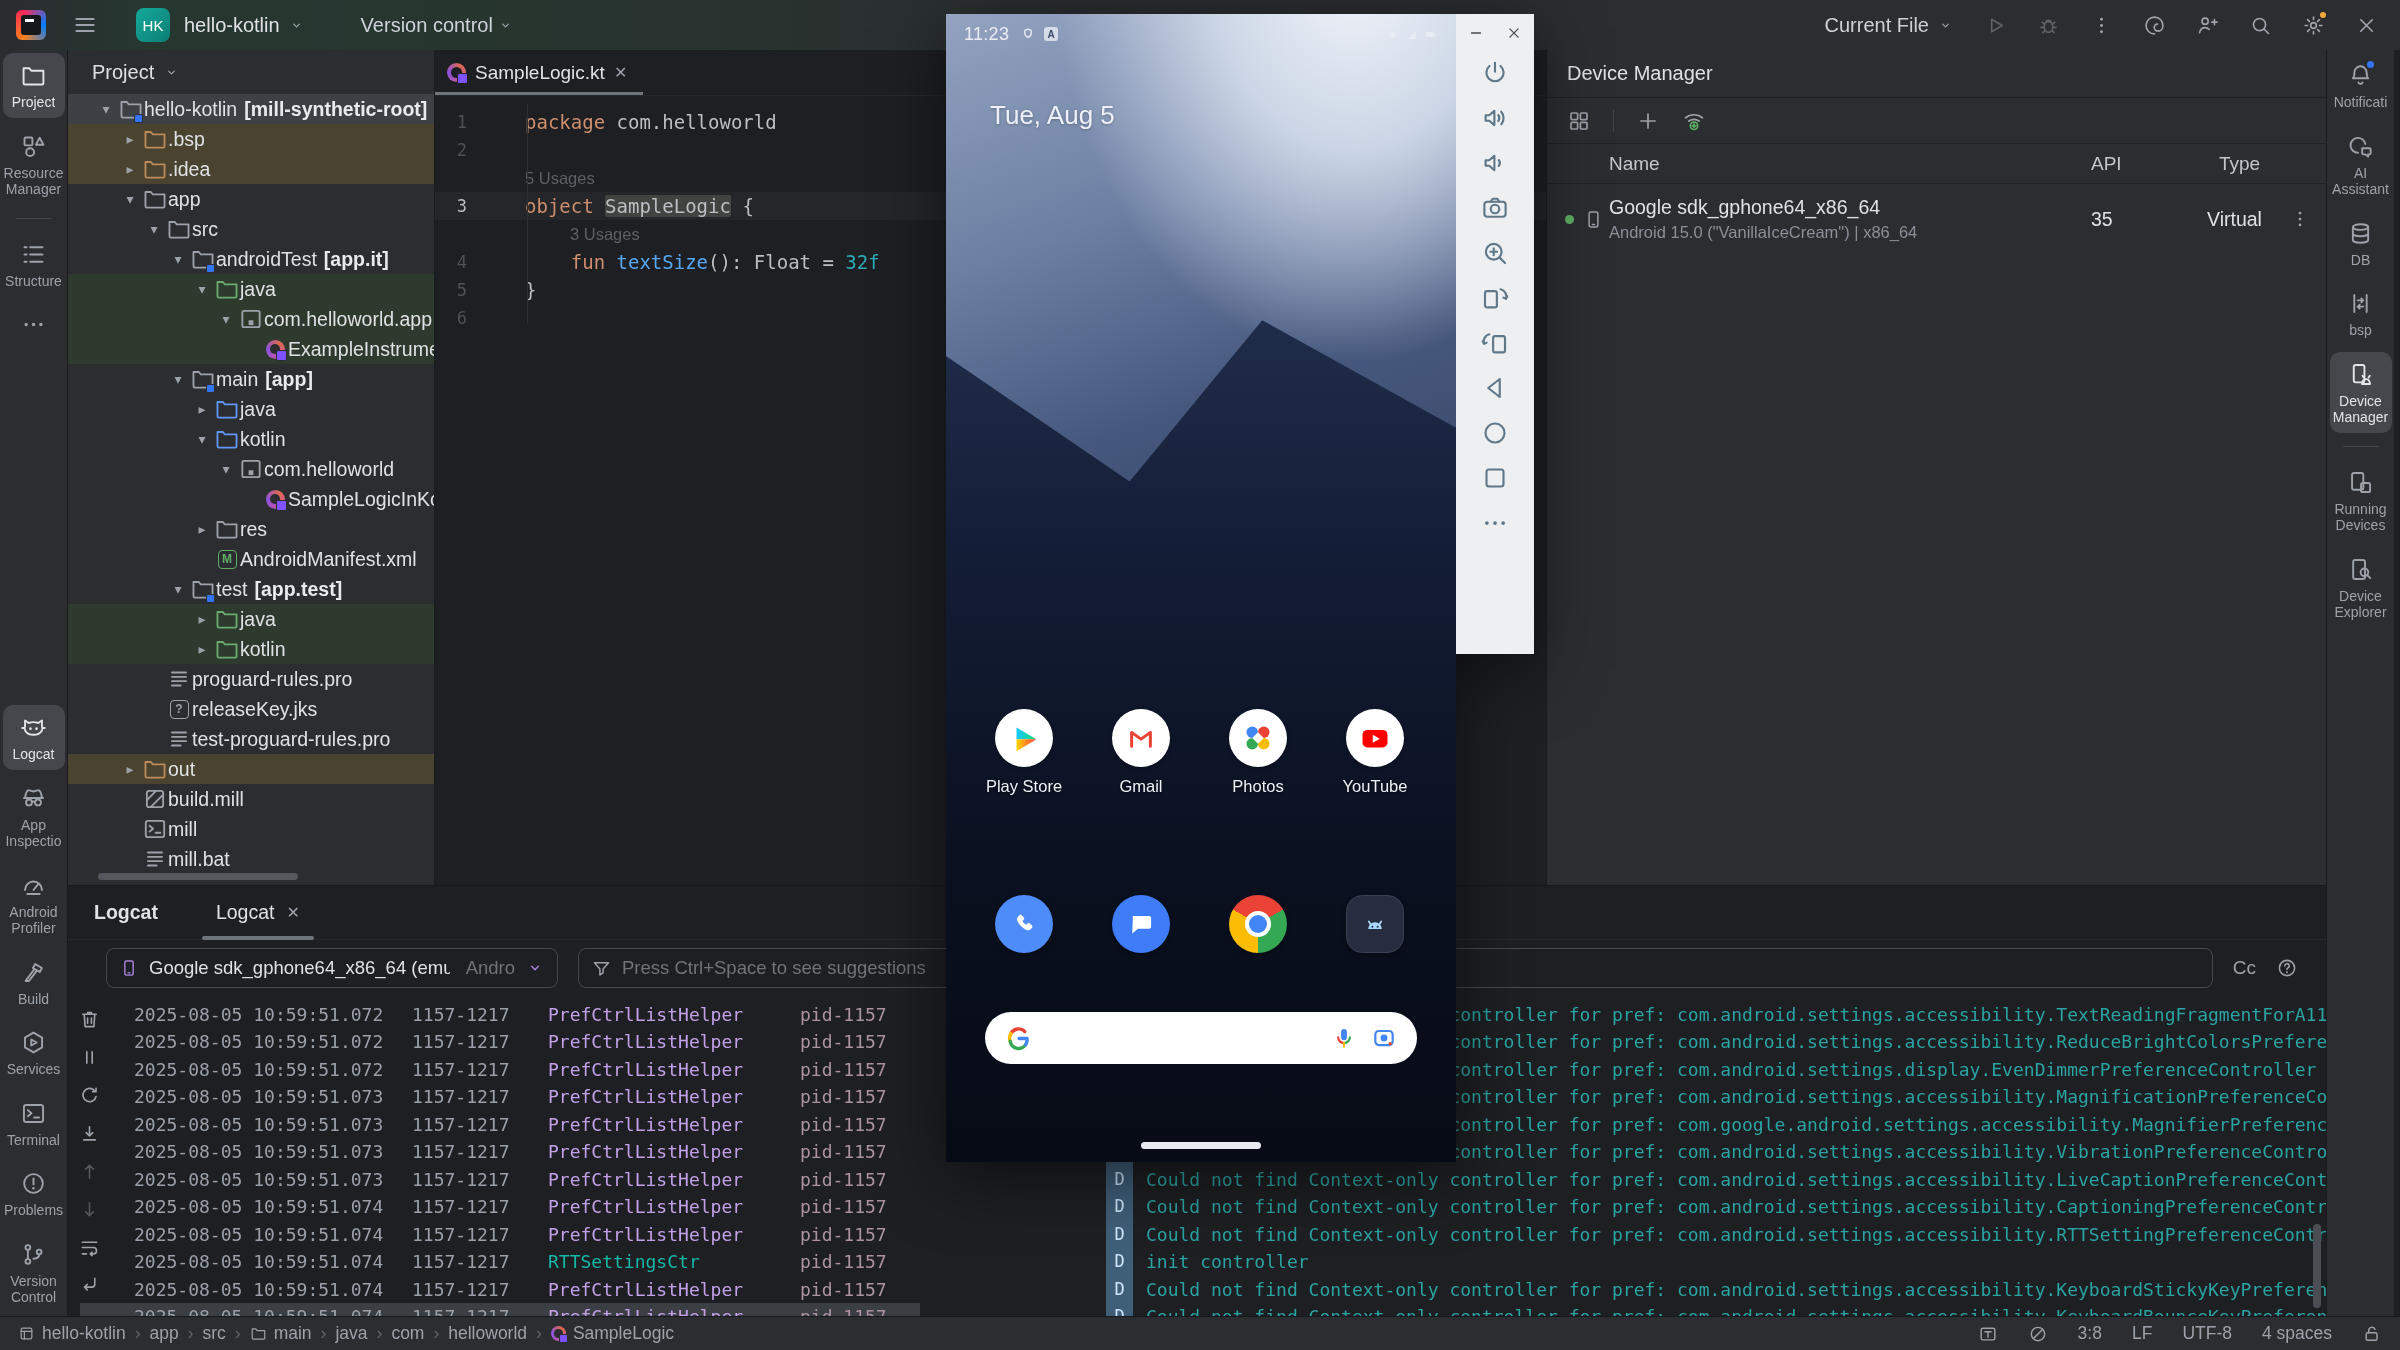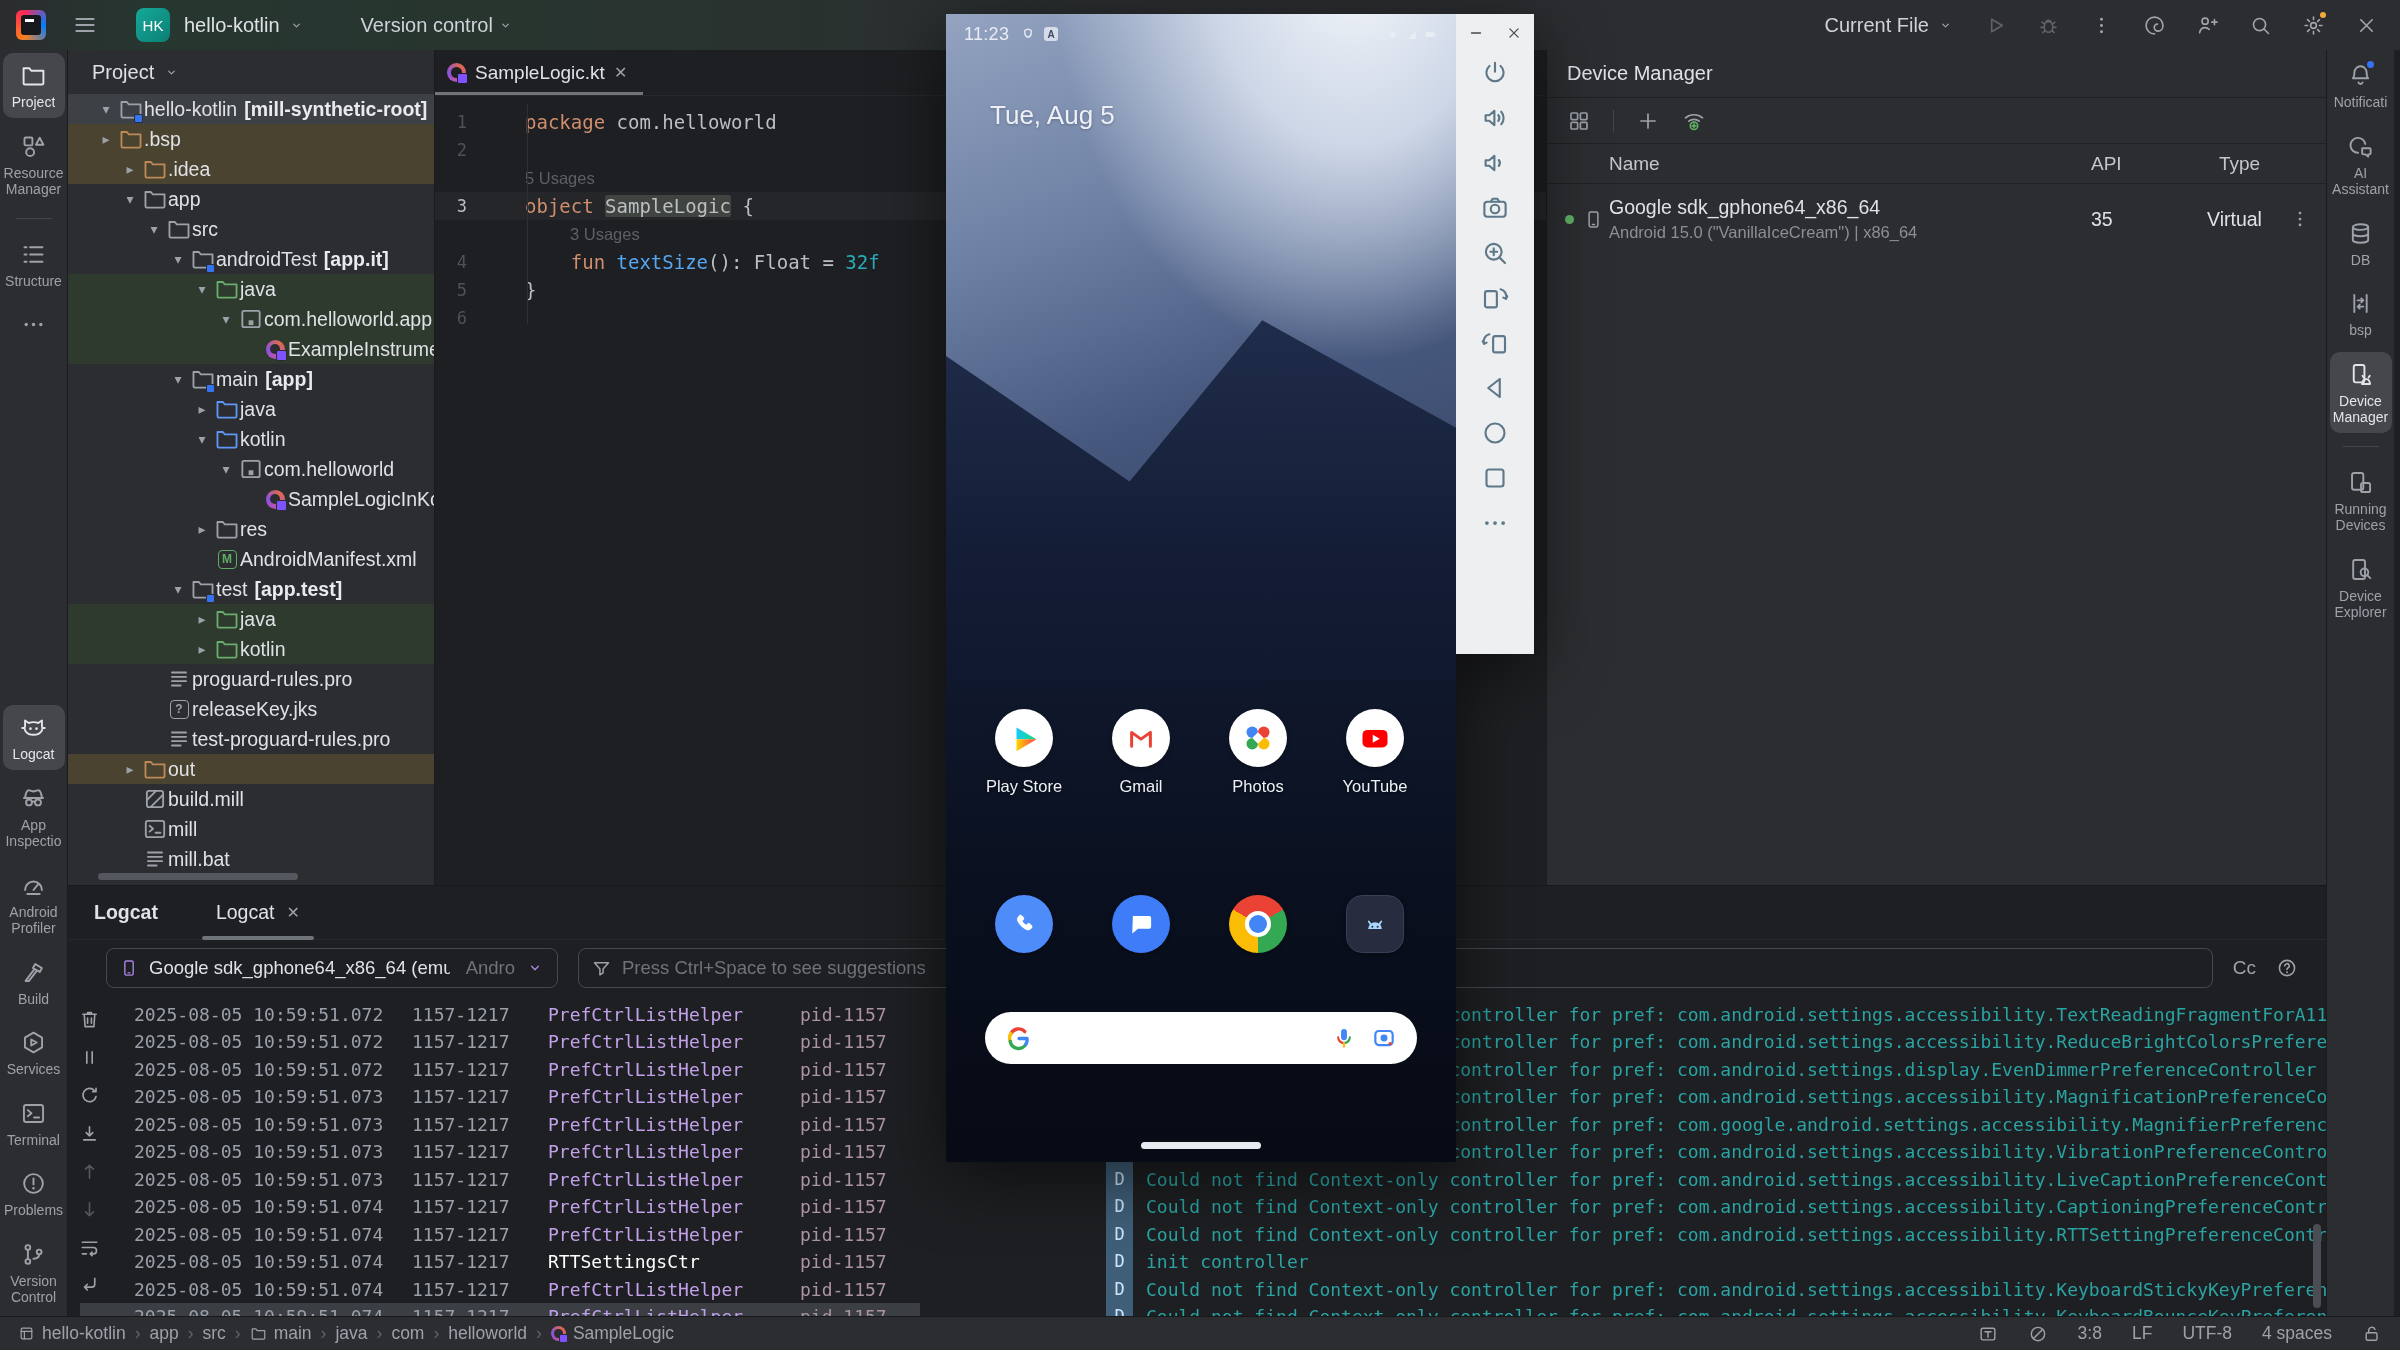--- a/index.html
+++ b/index.html
@@ -123,21 +123,21 @@
   .lc-gutter{position:absolute;left:10px;top:118px;display:flex;flex-direction:column;gap:8px;color:#9da2aa}
   .lc-gutter .icon{--is:23px;cursor:pointer;height:30px}
   .lc-gutter .dim{color:#54575d}
   .lrows{position:absolute;left:0;top:114px;right:0;font-family:"DejaVu Sans Mono",monospace;font-size:18px}
   .lr{position:relative;height:27.5px}
   .lr span{position:absolute;top:50%;transform:translateY(-50%);white-space:pre}
   .lr.sel::before{content:"";position:absolute;left:12px;width:840px;top:0;bottom:0;background:#3b3e43}
   .lts{left:66px;color:#9aa0aa}
   .lpid{left:344px;color:#9aa0aa}
   .ltag{left:480px;color:#c3a1ea}
-  .ltag.blue{color:#ffffff}
+  .ltag.blue{color:#14b8a6}
   .lpkg{left:732px;color:#ab93a3}
   .llv{left:1038px;width:27px;height:27.5px;top:0 !important;transform:none !important;background:#3f5e78;color:#cde6fa;display:flex;align-items:center;justify-content:center;font-size:17px}
   .lmsg{left:1078px;color:#2aa3a3}
   .vthumb{position:absolute;right:5px;bottom:8px;width:8px;height:84px;border-radius:4px;background:#4a4d53}
 
   
   .sb{position:absolute;left:0;top:1316px;width:2400px;height:34px;background:#2b2d30;border-top:1px solid #17181b;display:flex;align-items:center;padding:0 18px;font-size:17.5px;color:#9da2aa}
   .crumbs{display:flex;align-items:center;gap:9px}
   .crumb{display:flex;align-items:center;gap:7px;cursor:pointer}
   .csep{color:#60646a}
@@ -435,21 +435,21 @@
      <span class="tico c-folder">
             <svg class="ic" viewBox="0 0 24 24">
               <path d="M3.2 5.5h5l1.8 2.3h10.8v11a1.2 1.2 0 0 1-1.2 1.2H4.4a1.2 1.2 0 0 1-1.2-1.2z"></path>
             </svg>
             <span class="badge"></span>
           </span>
      <span class="tlabel">hello-kotlin</span>
      <span class="tsuffix">[mill-synthetic-root]</span>
 
    </div>
-        <div class="trow ex" style="padding-left:26px">
+        <div class="trow ex" style="padding-left:50px">
      <span class="tw closed"></span>
      <span class="tico c-folder-ex">
             <svg class="ic" viewBox="0 0 24 24">
               <path d="M3.2 5.5h5l1.8 2.3h10.8v11a1.2 1.2 0 0 1-1.2 1.2H4.4a1.2 1.2 0 0 1-1.2-1.2z"></path>
             </svg>
           </span>
      <span class="tlabel">.bsp</span>
 
    </div>
         <div class="trow ex" style="padding-left:50px">

